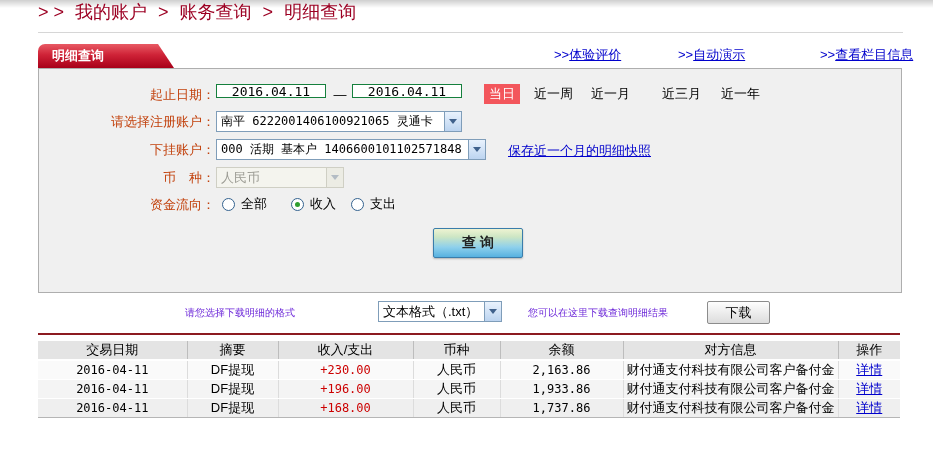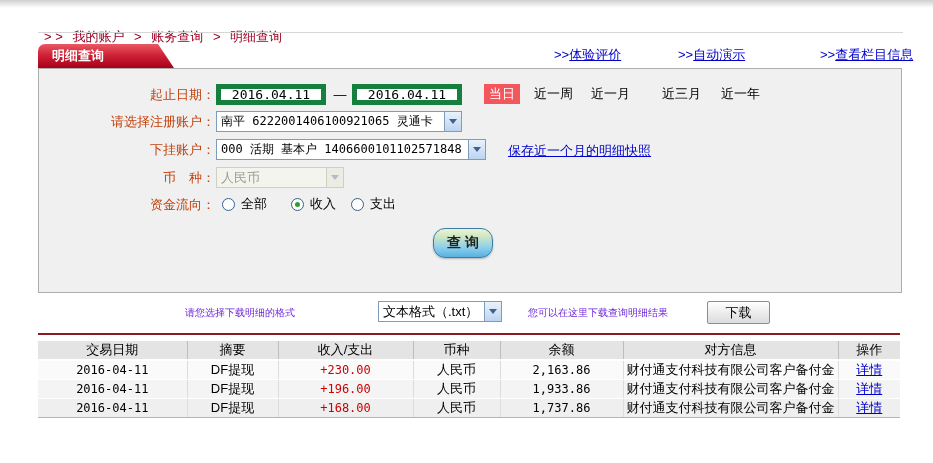--- a/index.html
+++ b/index.html
@@ -2,21 +2,21 @@
 <html><head>
 <meta charset="utf-8">
 <style>
   * { margin:0; padding:0; box-sizing:border-box; }
   body { background:#fff; font-family:"Liberation Sans","DejaVu Sans",sans-serif; }
   .page { position:relative; width:933px; height:463px; background:#fff; overflow:hidden; }
   .top-fade { position:absolute; left:0; top:0; width:933px; height:8px;
               background:linear-gradient(180deg,#cfcfcf,#ffffff); }
 
   
-  .breadcrumb { position:absolute; left:38px; top:28px; font-size:13px; color:#9c0023;margin-left:6px; }
+  .breadcrumb { position:absolute; left:38px; top:0; font-size:18px; color:#9c0023; }
   .breadcrumb a { color:#9c0023; text-decoration:none; cursor:pointer; }
   .breadcrumb .sep { margin:0 6px; }
   .rule { position:absolute; left:38px; top:32px; width:865px; height:1px; background:#d6d6d6; }
 
   
   .tab { position:absolute; left:38px; top:44px; width:136px; height:24px;
          background:linear-gradient(180deg,#e85a64 0%,#cf2337 45%,#a80019 100%);
          border-radius:7px 0 0 0;
          clip-path:polygon(0 0, calc(100% - 16px) 0, 100% 100%, 0 100%);
          color:#fff; font-weight:bold; font-size:13px; line-height:24px;
@@ -26,21 +26,21 @@
   .hlink { position:absolute; top:46px; font-size:13px; color:#0000cc; cursor:pointer; }
   .hlink .txt { text-decoration:underline; }
 
   
   .panel { position:absolute; left:38px; top:68px; width:864px; height:225px;
            background:#f0f0f0; border:1px solid #aeaeae; }
 
   .flabel { position:absolute; left:38px; width:177px; text-align:right;
             font-size:13px; color:#c2410c; line-height:21px; }
 
-  .xp-input { position:absolute; height:21px; border:5px solid #15803d; background:#fff;
+  .xp-input { position:absolute; height:14px; border:1px solid #15803d; background:#fff;
               font-family:"DejaVu Sans Mono","Liberation Mono",monospace;
               font-size:13px; text-align:center; color:#000; }
   .dash { position:absolute; font-size:13px; line-height:21px; text-align:center; color:#000; }
 
   .badge { position:absolute; height:20px; line-height:20px; padding:0 5px;
            background:#f3565c; color:#fff; font-size:13px; cursor:pointer; }
   .qlink { position:absolute; font-size:13px; color:#000; line-height:20px; cursor:pointer; }
 
   .xp-select { position:absolute; height:21px; border:1px solid #7f9db9; background:#fff;
                font-size:12px; cursor:pointer; display:flex; align-items:center; }
@@ -60,22 +60,22 @@
   .snap-link, .blue-link { color:#0000cc; text-decoration:underline; font-size:13px; cursor:pointer; }
   .snap-link { position:absolute; }
 
   .radio-opt { position:absolute; display:flex; align-items:center; cursor:pointer; }
   .radio { width:13px; height:13px; border:1px solid #33628f; border-radius:50%;
            background:#fff; position:relative; }
   .radio.on::after { content:''; position:absolute; left:3px; top:3px; width:5px; height:5px;
            border-radius:50%; background:#2f9e2f; }
   .radio-opt .rlabel { margin-left:6px; font-size:13px; color:#000; }
 
-  .query-btn { position:absolute; left:433px; top:228px; width:60px; height:30px;
-           border:1px solid #3a7dab; border-radius:12px; font-size:14px; font-weight:bold;
+  .query-btn { position:absolute; left:433px; top:228px; width:90px; height:30px;
+           border:1px solid #3a7dab; border-radius:2px; font-size:14px; font-weight:bold;
            color:#222; cursor:pointer;
            background:linear-gradient(180deg,#eef3d2 0%,#cde6c4 28%,#8ed0ec 65%,#57b1e0 100%);
            box-shadow:0 1px 2px rgba(0,0,0,0.25); }
 
   
   .dl-label { position:absolute; font-size:10px; color:#6d28d9; line-height:22px; }
   .dl-btn { position:absolute; left:707px; top:301px; width:63px; height:23px;
            border:1px solid #8c8c8c; border-radius:2px; font-size:13px; color:#000;
            background:linear-gradient(180deg,#fefefe,#dcdcdc); cursor:pointer; }
 

